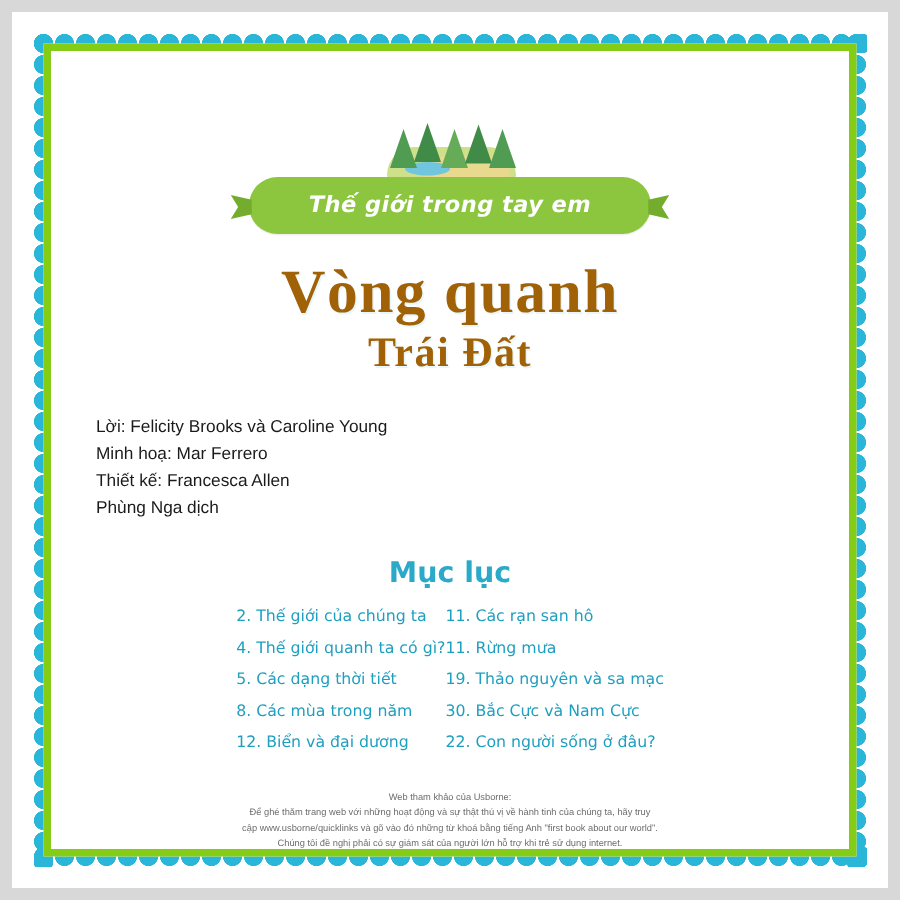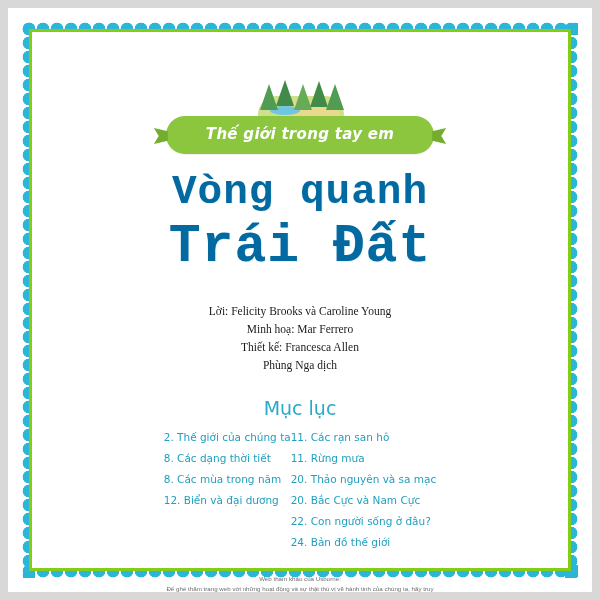--- a/index.html
+++ b/index.html
@@ -33,21 +33,21 @@
       radial-gradient(circle at 7px 7px, #29b6d8 6.2px, rgba(41,182,216,0) 6.6px) 0 0 / 14px 14px repeat-y,
       radial-gradient(circle at 7px 7px, #29b6d8 6.2px, rgba(41,182,216,0) 6.6px) 100% 0 / 14px 14px repeat-y;
   }
   .frame-inner {
     position: absolute;
     left: 21px;
     top: 21px;
     right: 21px;
     bottom: 21px;
     background: #fff;
-    border: 3px solid #84cc16;
+    border: 5px solid #84cc16;
   }
   .content {
     position: absolute;
     left: 30px;
     top: 24px;
     right: 30px;
     bottom: 24px;
   }
   
   .scene {
@@ -126,52 +126,52 @@
     clip-path: polygon(0 0, 100% 20%, 100% 80%, 0 100%, 35% 50%);
   }
   .banner:after {
     right: -12px;
     clip-path: polygon(100% 0, 0 20%, 0 80%, 100% 100%, 65% 50%);
   }
   
   .title {
     text-align: center;
     margin-top: 16px;
-    color: #0369a1;
-    font-family: Liberation Mono, monospace;
+    color: #a16207;
+    font-family: Liberation Serif, serif;
     font-weight: bold;
     line-height: 1.12;
   }
   .title-line1 {
     font-size: 41px;
     letter-spacing: 1px;
     text-shadow: 1px 1px 0 #e6f6fa;
   }
   .title-line2 {
-    font-size: 53px;
+    font-size: 28px;
     letter-spacing: 1px;
     margin-top: 2px;
     text-shadow: 1px 1px 0 #e6f6fa;
   }
   
   .credits {
-    text-align: center;
+    text-align: left;
     margin-top: 26px;
     color: #1b1b1b;
-    font-family: Liberation Serif, serif;
+    font-family: Liberation Sans, sans-serif;
     font-size: 11.5px;
     line-height: 1.55;
   }
   
   .toc-title {
     text-align: center;
     margin-top: 22px;
     color: #2aa9c9;
     font-family: "DejaVu Sans", sans-serif;
-    font-weight: normal;
+    font-weight: bold;
     font-size: 19px;
   }
   .toc {
     display: flex;
     justify-content: center;
     margin-top: 12px;
     color: #1f9fc0;
     font-family: "DejaVu Sans", sans-serif;
     font-size: 10.5px;
   }
@@ -224,31 +224,31 @@
         <div>Minh hoạ: Mar Ferrero</div>
         <div>Thiết kế: Francesca Allen</div>
         <div>Phùng Nga dịch</div>
       </div>
 
       <div class="toc-title">Mục lục</div>
 
       <div class="toc">
         <div class="toc-col">
           <div class="toc-item">2. Thế giới của chúng ta</div>
-          <div class="toc-item">8. Các dạng thời tiết</div>
+          <div class="toc-item">4. Thế giới quanh ta có gì?</div>
+          <div class="toc-item">5. Các dạng thời tiết</div>
           <div class="toc-item">8. Các mùa trong năm</div>
           <div class="toc-item">12. Biển và đại dương</div>
         </div>
         <div class="toc-col">
           <div class="toc-item">11. Các rạn san hô</div>
           <div class="toc-item">11. Rừng mưa</div>
-          <div class="toc-item">20. Thảo nguyên và sa mạc</div>
-          <div class="toc-item">20. Bắc Cực và Nam Cực</div>
+          <div class="toc-item">19. Thảo nguyên và sa mạc</div>
+          <div class="toc-item">30. Bắc Cực và Nam Cực</div>
           <div class="toc-item">22. Con người sống ở đâu?</div>
-          <div class="toc-item">24. Bản đồ thế giới</div>
         </div>
       </div>
 
       <div class="note">
         <div>Web tham khảo của Usborne:</div>
         <div>Để ghé thăm trang web với những hoạt động và sự thật thú vị về hành tinh của chúng ta, hãy truy</div>
         <div>cập www.usborne/quicklinks và gõ vào đó những từ khoá bằng tiếng Anh "first book about our world".</div>
         <div>Chúng tôi đề nghị phải có sự giám sát của người lớn hỗ trợ khi trẻ sử dụng internet.</div>
       </div>
 

